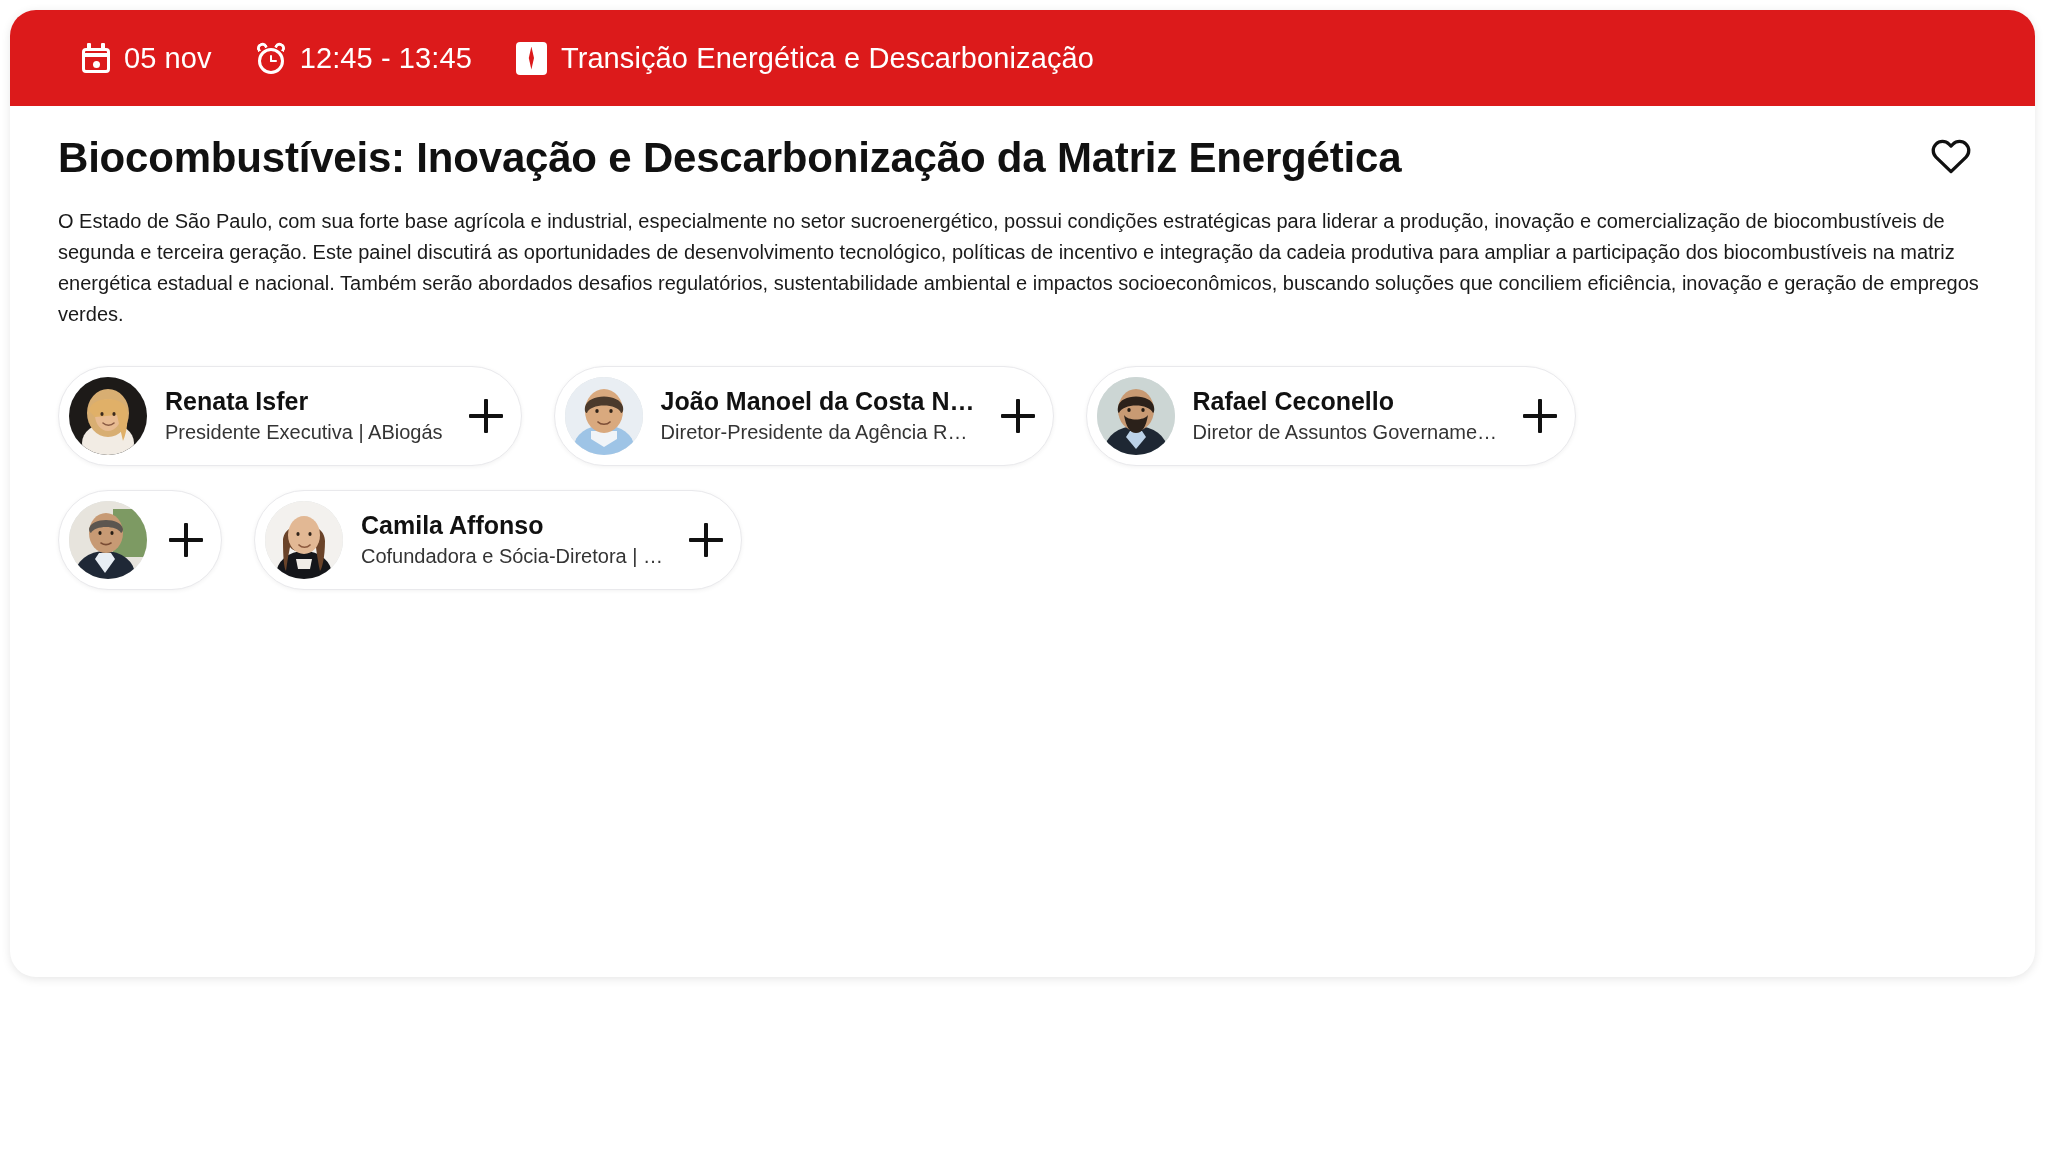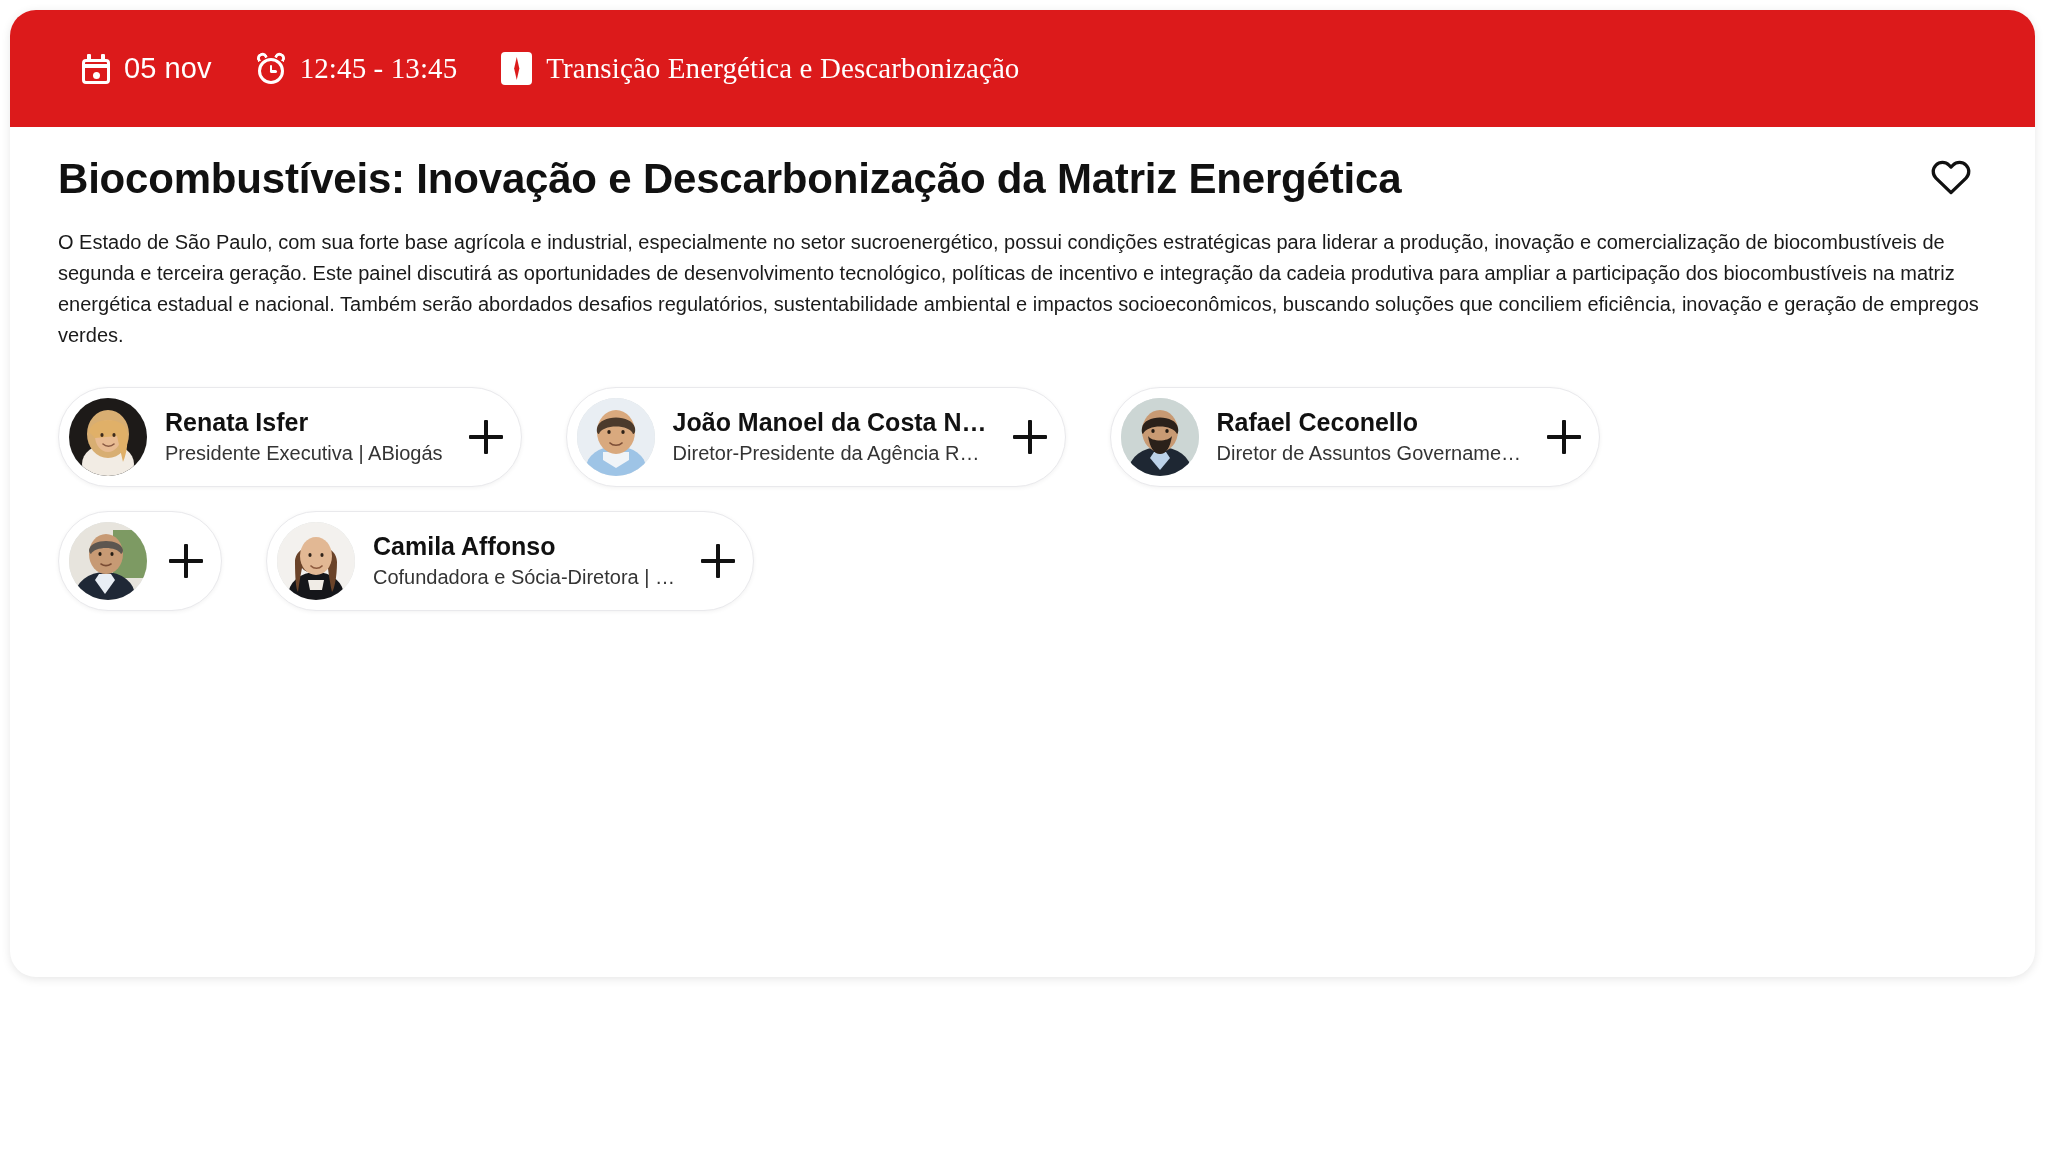--- a/index.html
+++ b/index.html
@@ -22,33 +22,33 @@
     height: 967px;
     background: #ffffff;
     border-radius: 26px;
     box-shadow: 0 2px 10px rgba(0,0,0,0.10);
     overflow: hidden;
   }
 
   
   .header-bar {
     position: relative;
-    height: 117px;
+    height: 96px;
     background: #DC1A1B;
     display: flex;
     align-items: center;
     padding-left: 72px;
     gap: 0;
   }
   .meta-group {
     display: flex;
     align-items: center;
     color: #ffffff;
   }
-  .meta-group + .meta-group { margin-left: 44px; font-family: Liberation Serif, serif; }
+  .meta-group + .meta-group { margin-left: 44px; }
   .meta-group.topic { }
 
   .meta-text {
     font-size: 29px;
     color: #ffffff;
     letter-spacing: 0.1px;
     white-space: nowrap;
   }
   .meta-group .icon { display: inline-flex; align-items: center; margin-right: 14px; }
 
@@ -121,21 +121,21 @@
     margin: 22px 0 0 0;
     font-size: 20px;
     line-height: 1.545;
     color: #1a1a1a;
     max-width: 1930px;
     text-align: left;
   }
 
   
   .speakers { margin-top: 36px; }
-  .speaker-row { display: flex; align-items: center; gap: 16px; }
+  .speaker-row { display: flex; align-items: center; gap: 4px; }
   .speaker-row + .speaker-row { margin-top: 24px; }
 
   .speaker-card {
     display: flex;
     align-items: center;
     background: #ffffff;
     border: 1px solid #e9e9ec;
     border-radius: 60px;
     box-shadow: 0 1px 4px rgba(0,0,0,0.055);
     height: 100px;

